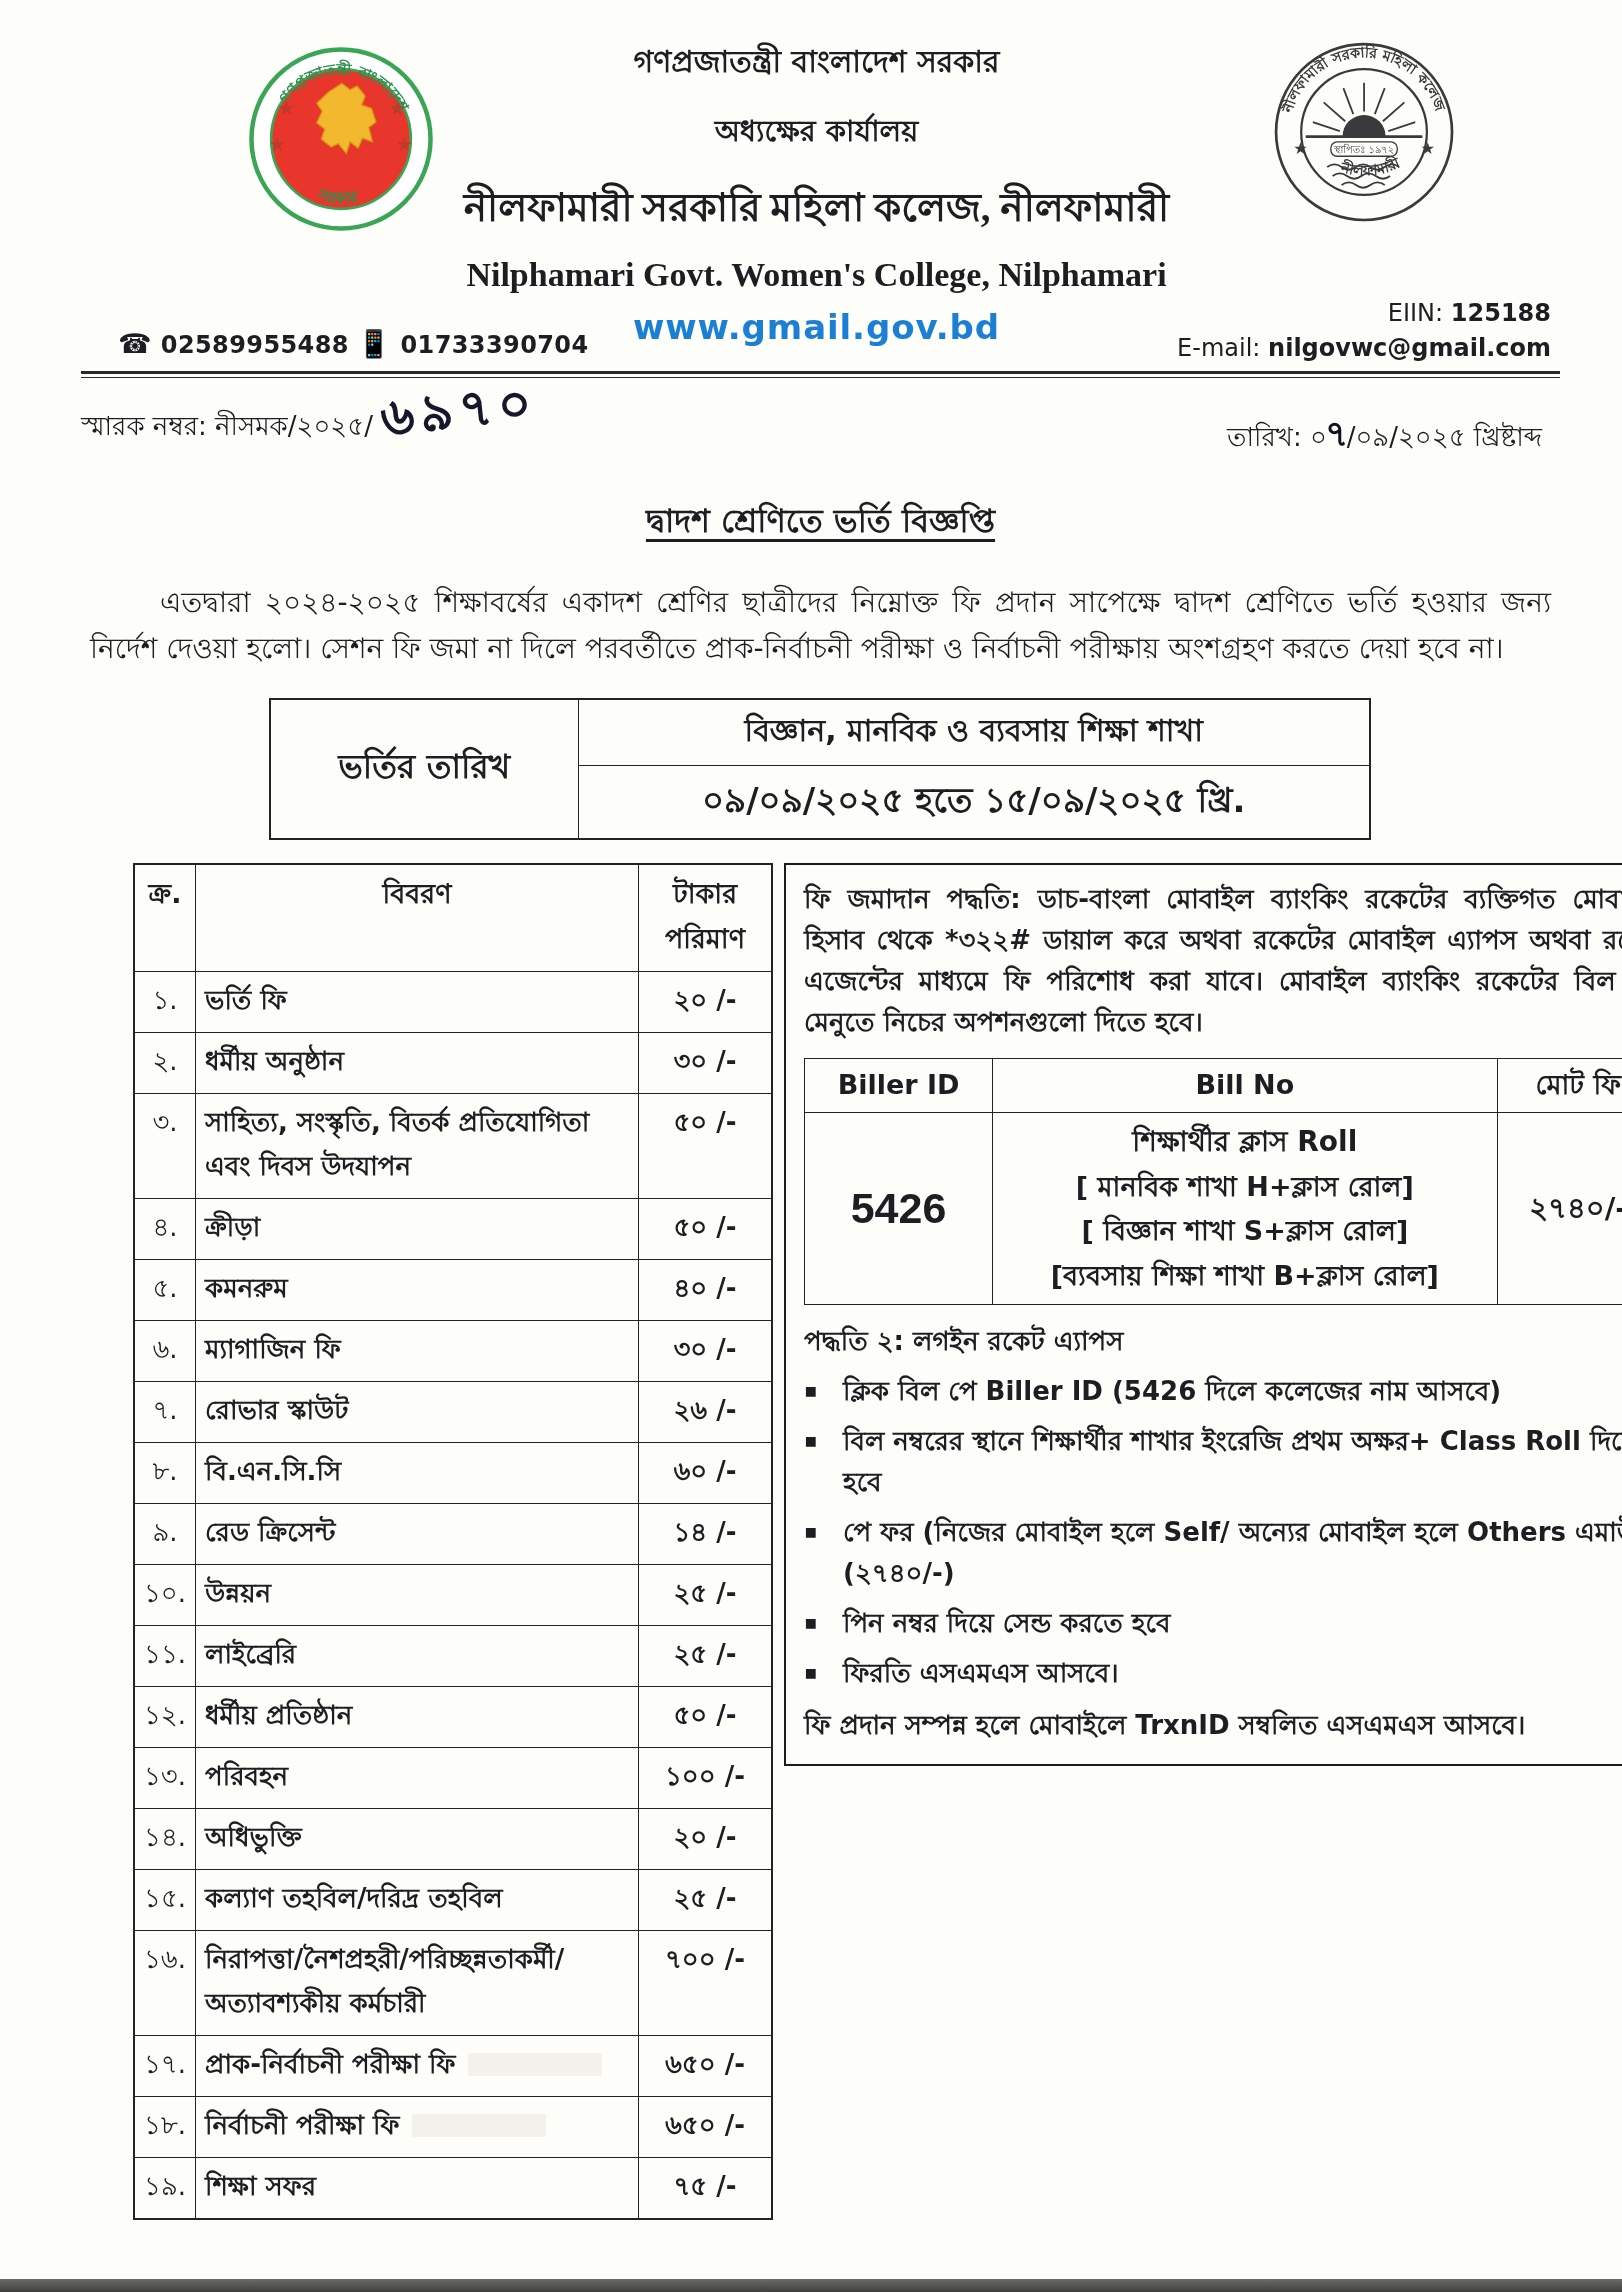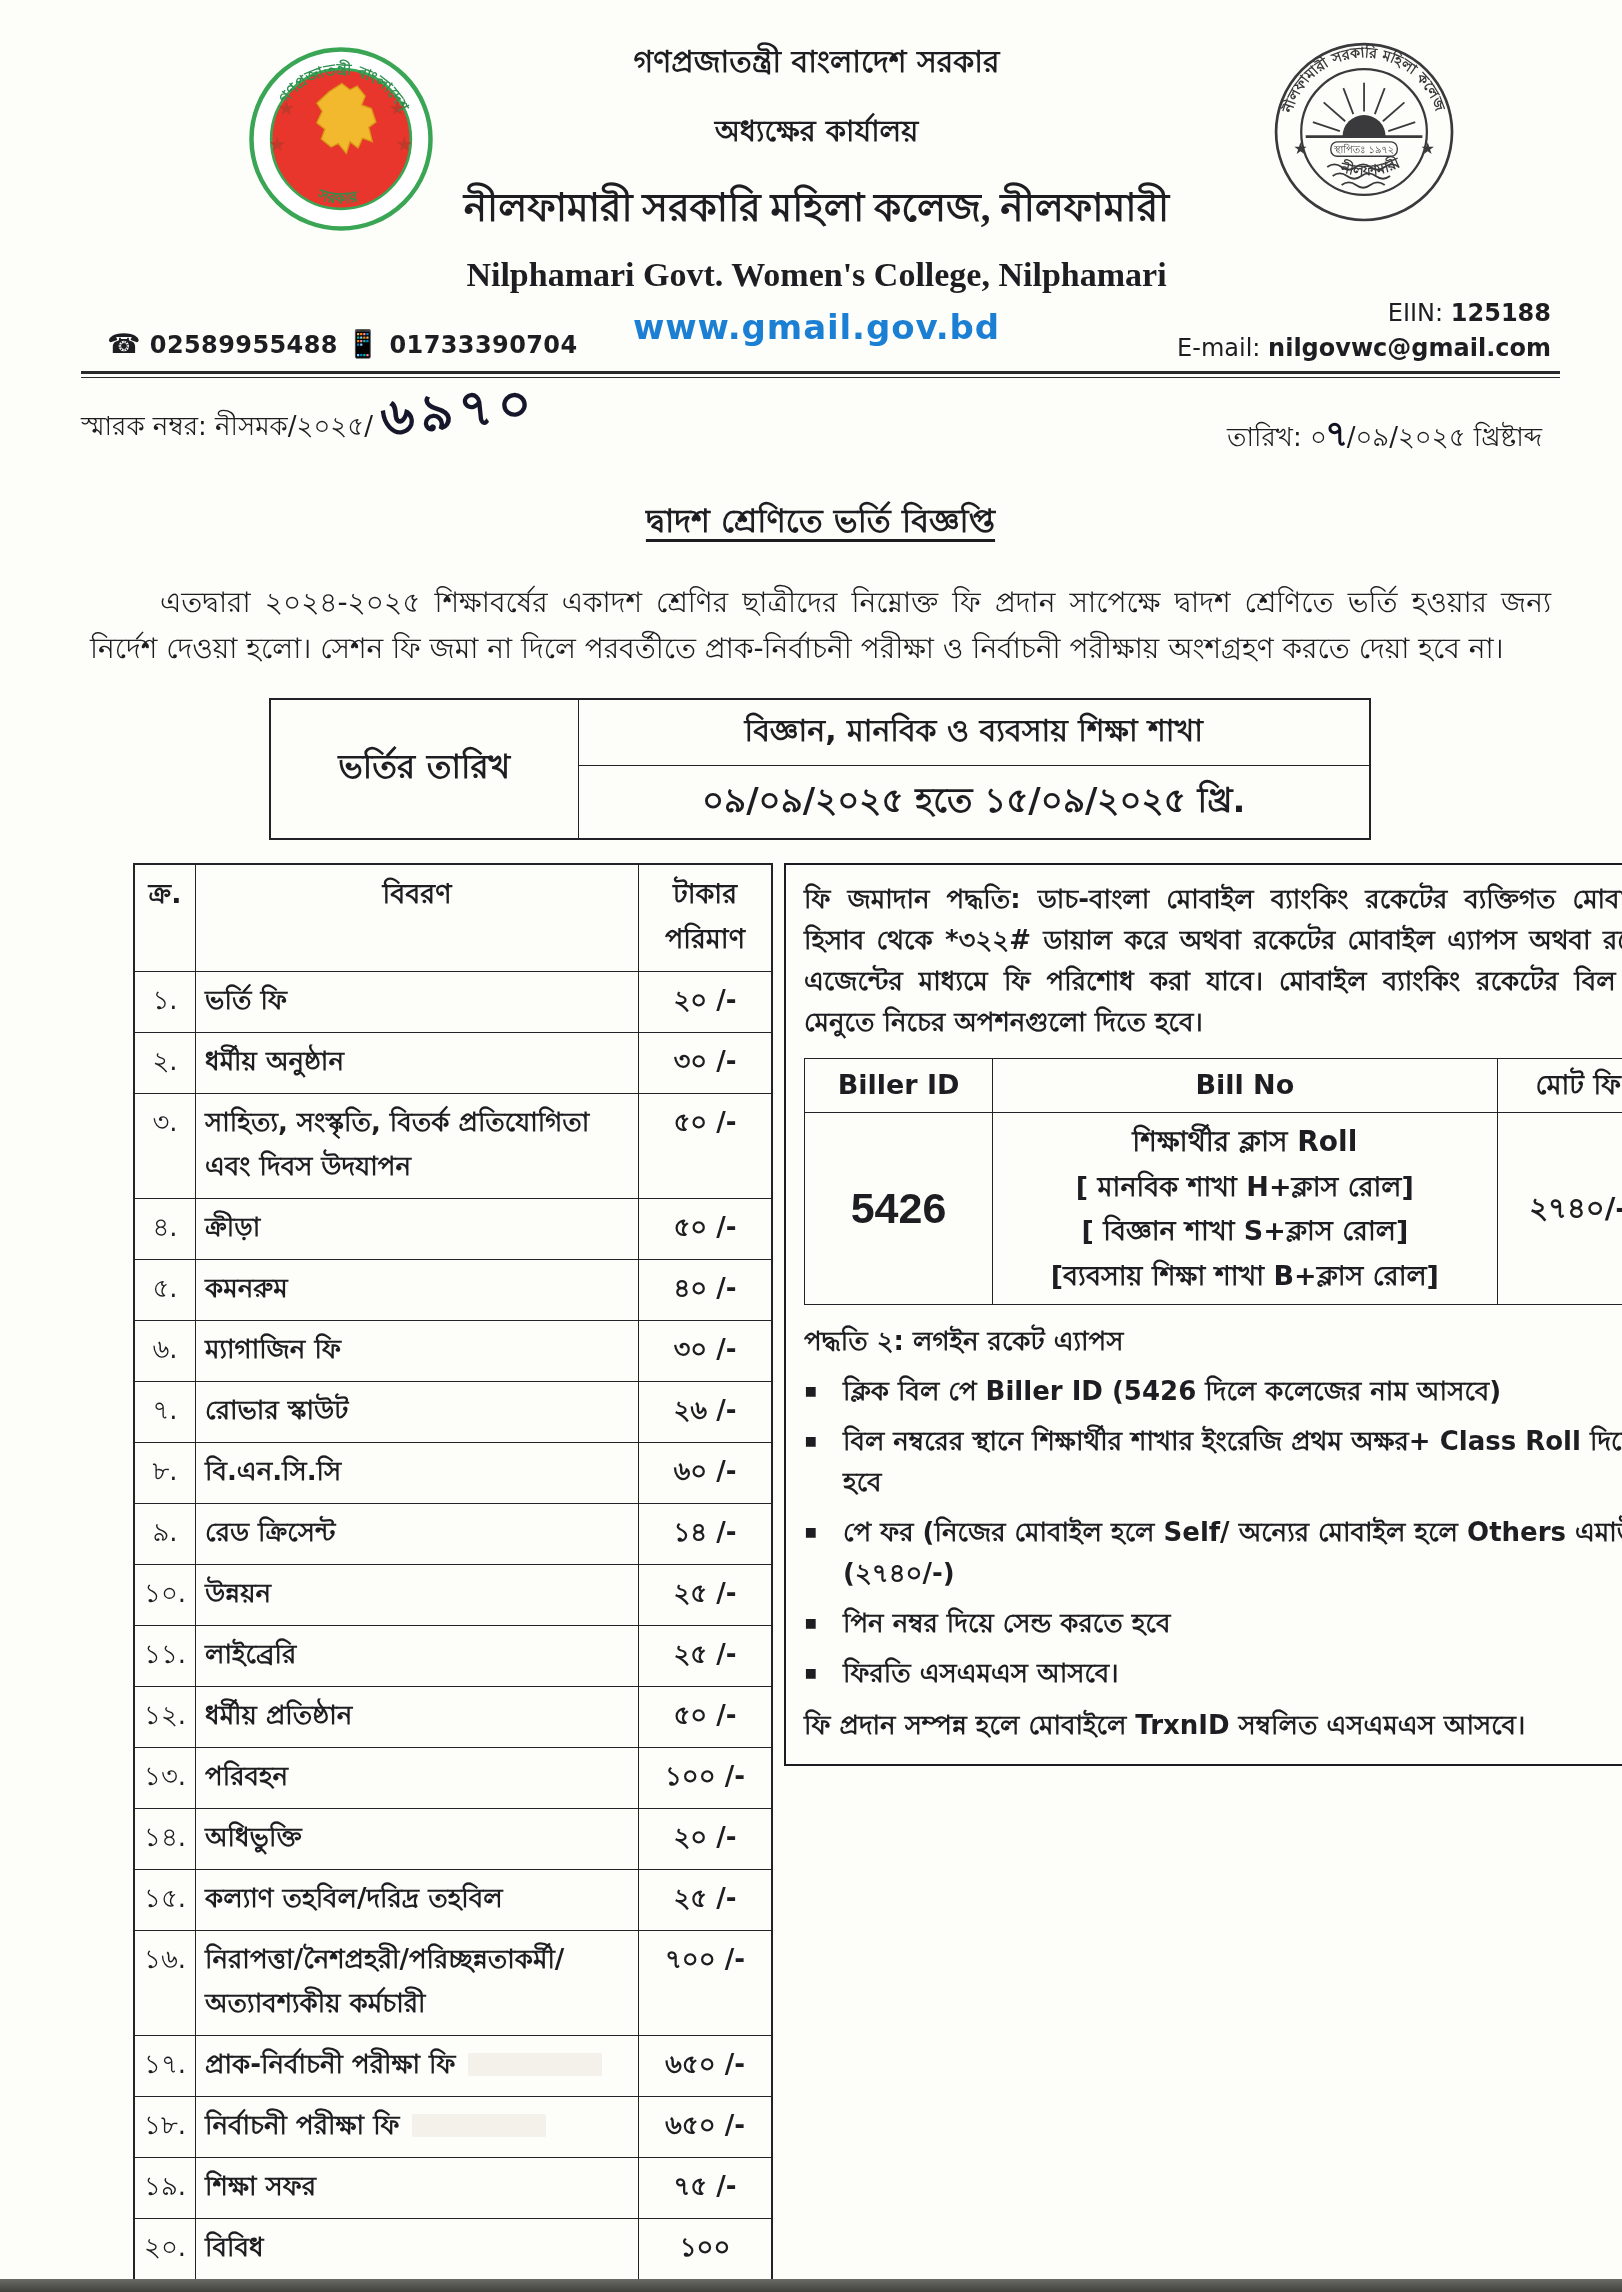--- a/index.html
+++ b/index.html
@@ -21,21 +21,21 @@
   .hdr-center{position:absolute;left:0;right:8px;top:10.7px;text-align:center;}
   .hdr-center .govt{font-size:30px;font-weight:bold;}
   .hdr-center .office{font-size:29px;font-weight:bold;margin-top:19.7px;}
   .hdr-center .college-bn{font-size:39px;font-weight:bold;margin-top:19.7px;font-family:Liberation Serif, serif;}
   .hdr-center .college-en{font-family:"Liberation Serif", serif;font-size:34px;font-weight:bold;margin-top:14.3px;}
   .hdr-center .website{font-size:34px;font-weight:bold;color:var(--link,#1b7fd4);margin-top:12.5px;letter-spacing:0.9px;}
   .emblem{position:absolute;left:166px;top:18px;}
   .seal{position:absolute;right:99px;top:9px;}
 
   .contact-row{position:relative;height:59px;margin-top:1.8px;font-size:24px;}
-  .phones{position:absolute;left:26px;bottom:5.4px;font-weight:bold;letter-spacing:0.4px;}
+  .phones{position:absolute;left:37px;bottom:5.4px;font-weight:bold;letter-spacing:0.4px;}
   .phones .ph-icon{font-size:27px;}
   .right-contact{position:absolute;right:9px;bottom:0;text-align:left;line-height:1.45;}
   .right-contact .lbl{font-weight:normal;}
   .right-contact b{font-weight:bold;}
   .eiin-line{text-align:right;}
 
   .rule{border:none;border-top:3.6px solid #2a2a2e;margin:5.4px 0 0 0;}
   .rule2{border:none;border-top:1.8px solid #2a2a2e;margin:2.7px 0 0 0;}
 
   
@@ -319,25 +319,20 @@
           <tr>
                 <td class="sl">১৮.</td>
                 <td class="desc"><span>নির্বাচনী পরীক্ষা ফি</span><span class="patch"></span></td>
                 <td class="amt">৬৫০ /-</td>
               </tr>
           <tr>
                 <td class="sl">১৯.</td>
                 <td class="desc">শিক্ষা সফর</td>
                 <td class="amt">৭৫ /-</td>
               </tr>
-          <tr>
-                <td class="sl">২০.</td>
-                <td class="desc">বিবিধ</td>
-                <td class="amt">১০০</td>
-              </tr>
 
         </tbody>
           </table>
       </div>
 
       <div class="pay-col">
         <div class="pay-box">
           <div class="pay-intro">
             <span class="plabel">ফি জমাদান পদ্ধতি:</span>
             <span>ডাচ-বাংলা মোবাইল ব্যাংকিং রকেটের ব্যক্তিগত মোবাইল হিসাব থেকে *৩২২# ডায়াল করে অথবা রকেটের মোবাইল এ্যাপস অথবা রকেট এজেন্টের মাধ্যমে ফি পরিশোধ করা যাবে। মোবাইল ব্যাংকিং রকেটের বিল পে মেনুতে নিচের অপশনগুলো দিতে হবে।</span>

